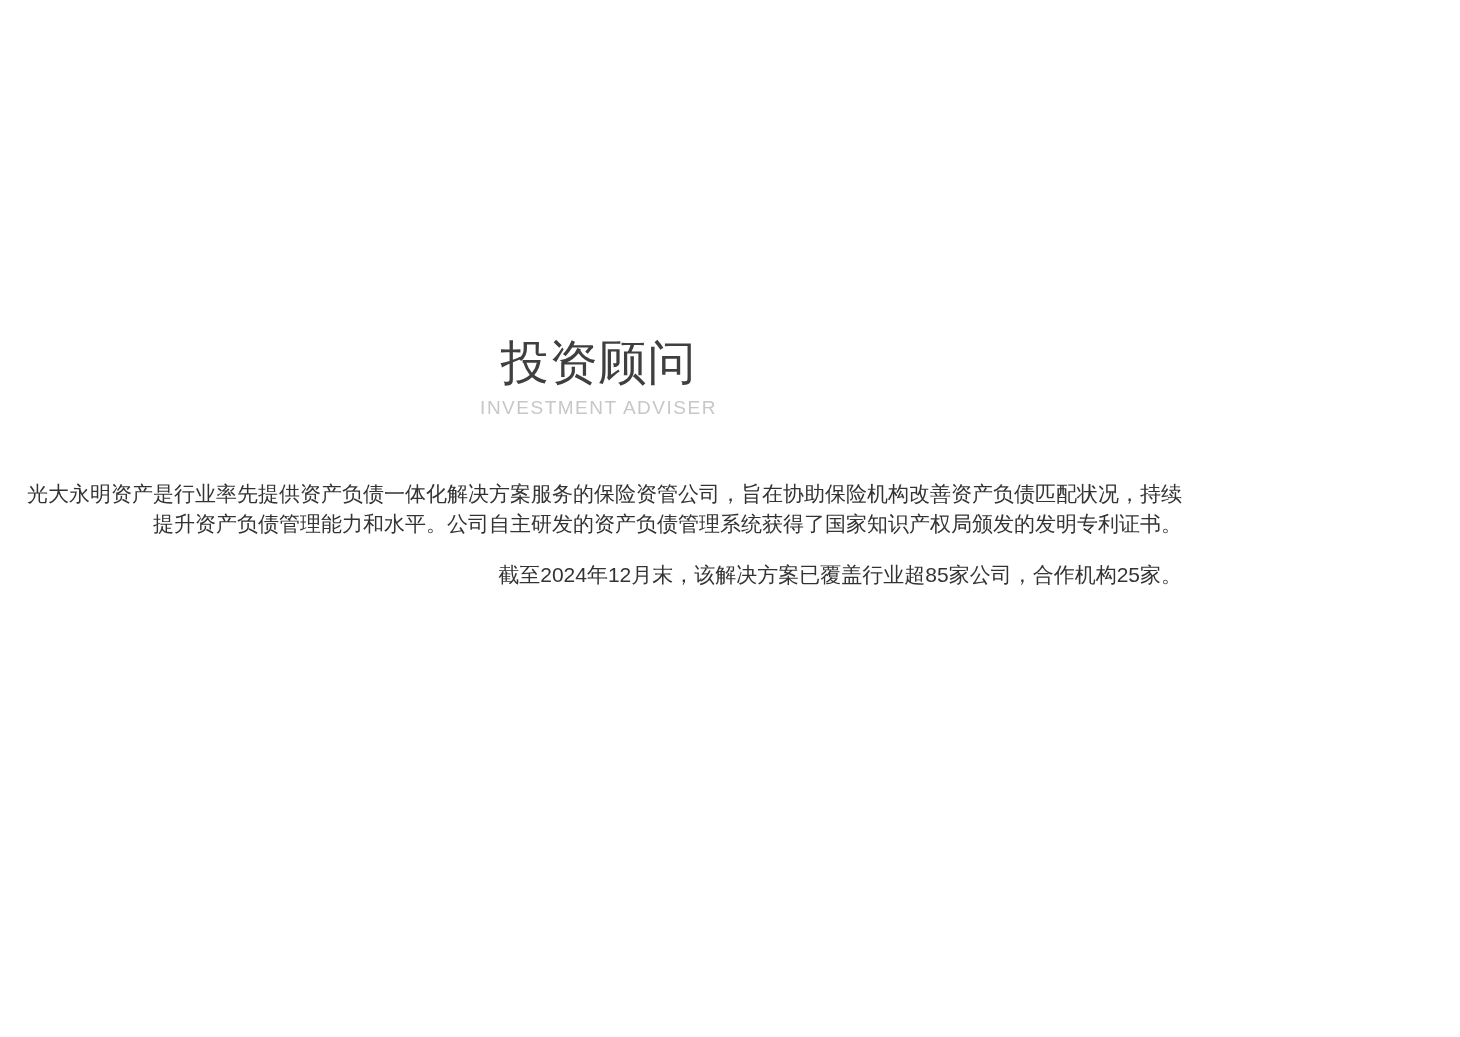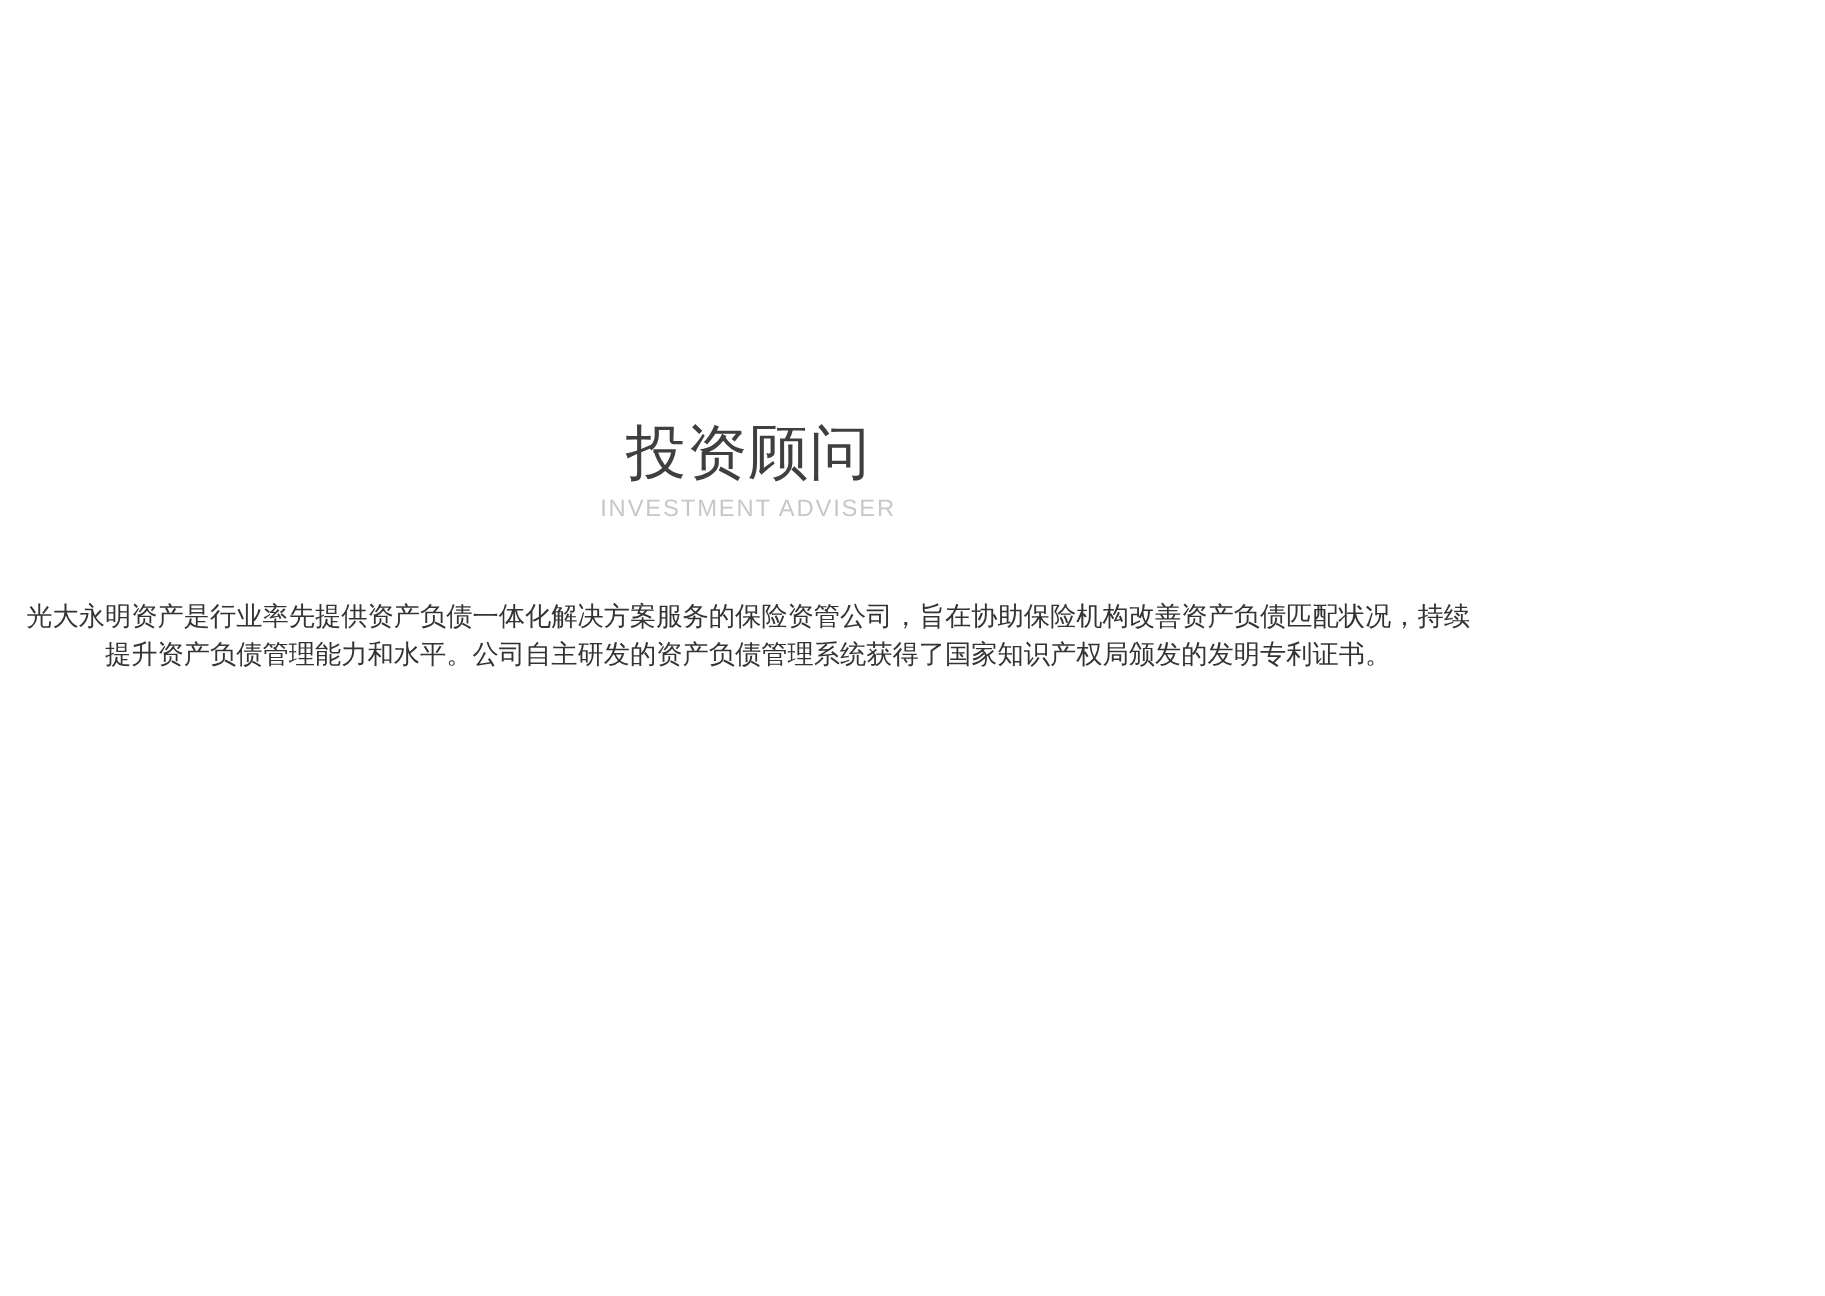--- a/index.html
+++ b/index.html
@@ -39,36 +39,37 @@
     font-weight: 400;
     letter-spacing: 1.5px;
     text-transform: uppercase;
     color: #c7c7c7;
   }
   .content {
     margin-top: 60px;
     font-size: 21px;
     line-height: 1.4;
     color: #333333;
-    text-align: center;
+    text-align: right;
   }
   .content p {
     margin: 0 0 22px 0;
   }
   .content p:last-child {
     margin-bottom: 0;
   }
 </style>
 </head>
 <body>
 
 <div class="page">
 
   <header class="section-header">
     <h1 class="page-title">投资顾问</h1>
     <div class="page-subtitle">INVESTMENT ADVISER</div>
   </header>
 
   <main class="content">
     <p>光大永明资产是行业率先提供资产负债一体化解决方案服务的保险资管公司，旨在协助保险机构改善资产负债匹配状况，持续提升资产负债管理能力和水平。公司自主研发的资产负债管理系统获得了国家知识产权局颁发的发明专利证书。</p>
+    <p>截至2024年12月末，该解决方案已覆盖行业超85家公司，合作机构25家。</p>
   </main>
 
 </div>
 
 </body></html>

